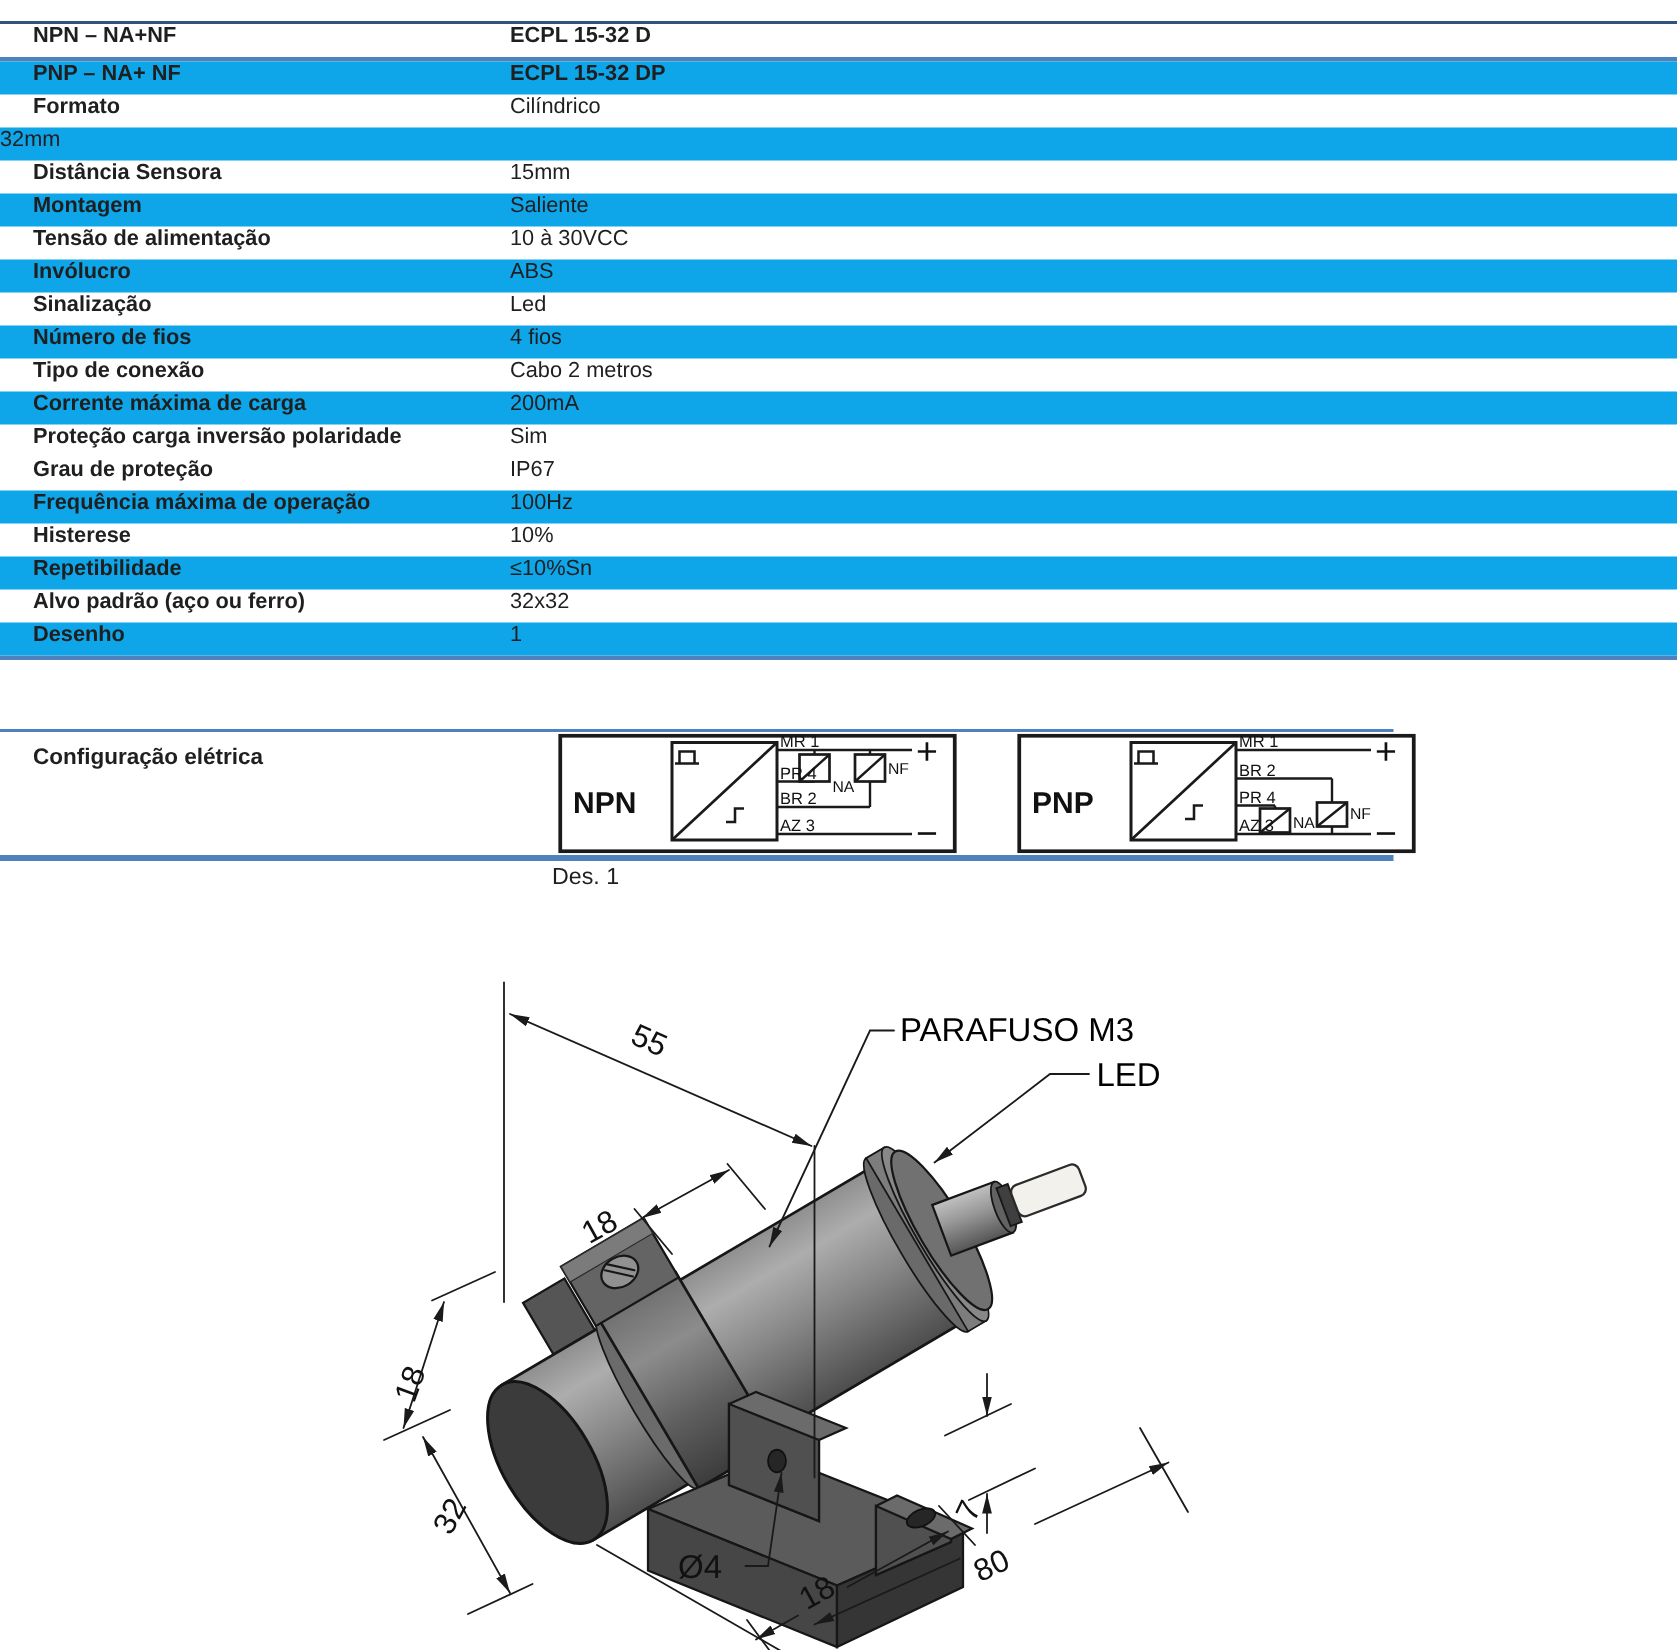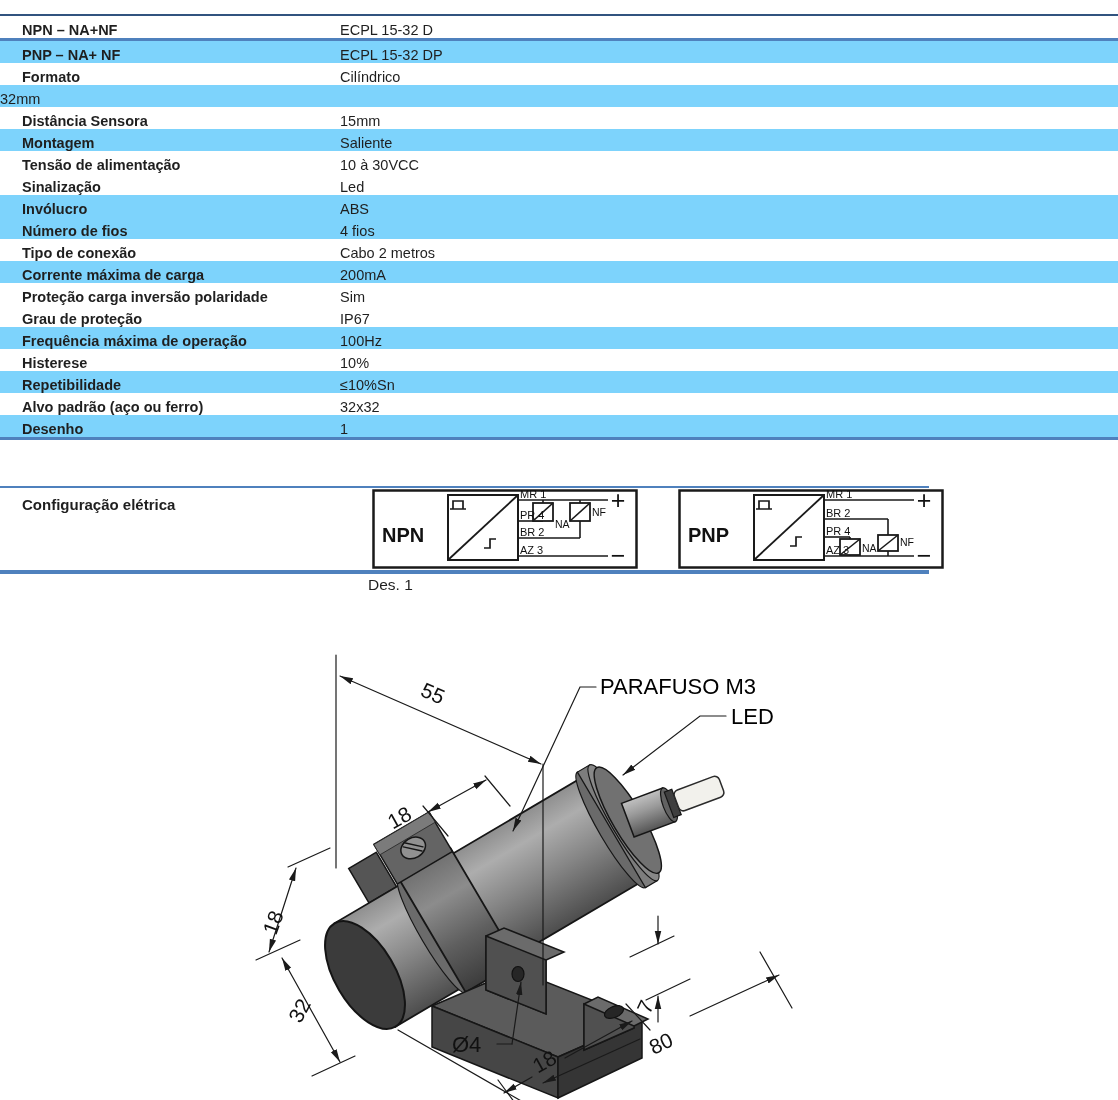--- a/index.html
+++ b/index.html
@@ -1,23 +1,23 @@
 <!DOCTYPE html>
 <html><head>
 <meta charset="utf-8">
 <style>
   html,body{margin:0;padding:0;background:#fff}
   body{width:1118px;height:1100px;position:relative;font-family:"Liberation Sans",sans-serif;color:#1f1f1f;overflow:hidden}
   .spec-table{position:absolute;left:0;top:14px;width:1118px;border-top:2px solid #31537f;border-bottom:3px solid #4f81bd}
-  .trow{display:flex;height:22px;align-items:flex-end}
-  .trow.shaded{background:#7dd3fc}
+  .trow{display:flex;height:22px;align-items:flex-start}
+  .trow.shaded{background:#0ea5e9}
   .trow.first{border-bottom:3px solid #4f81bd}
   .tlabel{width:318px;padding-left:22px;font-weight:bold;font-size:14.5px;white-space:nowrap}
   .tvalue{font-size:14.5px;white-space:nowrap}
-  .boldval .tvalue{font-weight:normal}
+  .boldval .tvalue{font-weight:bold}
   .config-section{position:absolute;left:0;top:486px;width:929px;height:82px;border-top:2px solid #4f81bd;border-bottom:4px solid #4f81bd}
   .config-title{position:absolute;left:22px;top:8px;font-weight:bold;font-size:15px}
   .diagram{position:absolute;top:1px;width:266px;height:80px}
   .diagram.npn{left:372px}
   .diagram.pnp{left:678px}
   .des-caption{position:absolute;left:368px;top:576px;font-weight:normal;font-size:15.5px}
   .drawing{position:absolute;left:0;top:600px;width:1118px;height:500px}
   svg text{font-family:"Liberation Sans",sans-serif}
 </style>
 </head>
@@ -44,27 +44,27 @@
     <div class="tvalue">15mm</div>
   </div>
   <div class="trow shaded">
     <div class="tlabel">Montagem</div>
     <div class="tvalue">Saliente</div>
   </div>
   <div class="trow">
     <div class="tlabel">Tensão de alimentação</div>
     <div class="tvalue">10 à 30VCC</div>
   </div>
+  <div class="trow shaded">
+    <div class="tlabel">Invólucro</div>
+    <div class="tvalue">ABS</div>
+  </div>
   <div class="trow">
     <div class="tlabel">Sinalização</div>
     <div class="tvalue">Led</div>
-  </div>
-  <div class="trow shaded">
-    <div class="tlabel">Invólucro</div>
-    <div class="tvalue">ABS</div>
   </div>
   <div class="trow shaded">
     <div class="tlabel">Número de fios</div>
     <div class="tvalue">4 fios</div>
   </div>
   <div class="trow">
     <div class="tlabel">Tipo de conexão</div>
     <div class="tvalue">Cabo 2 metros</div>
   </div>
   <div class="trow shaded">

